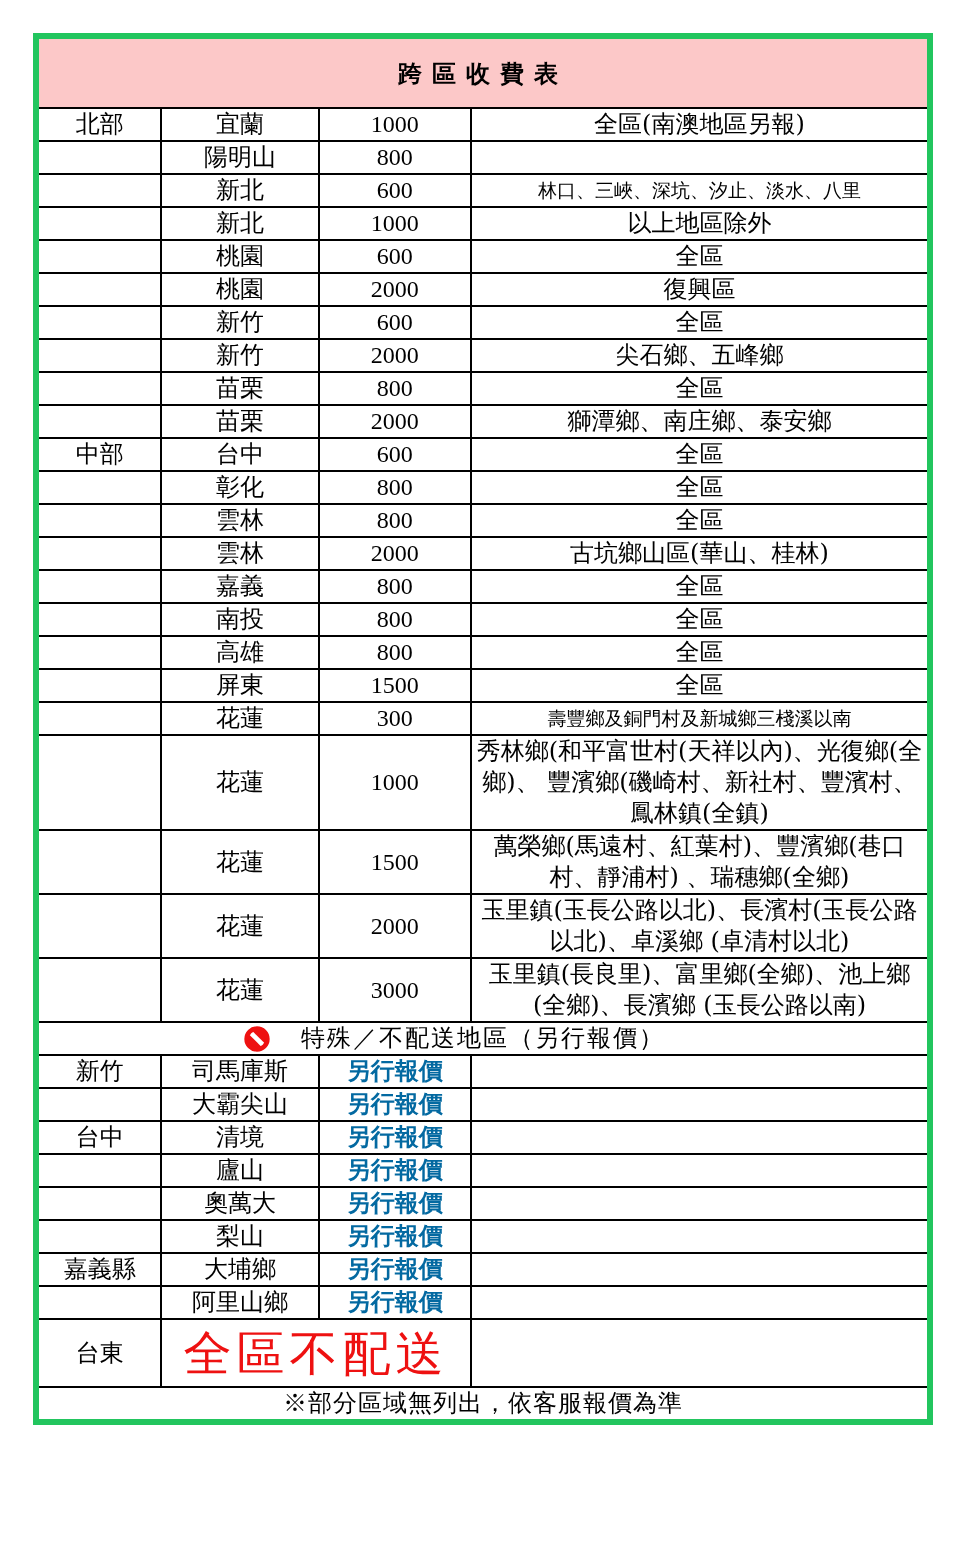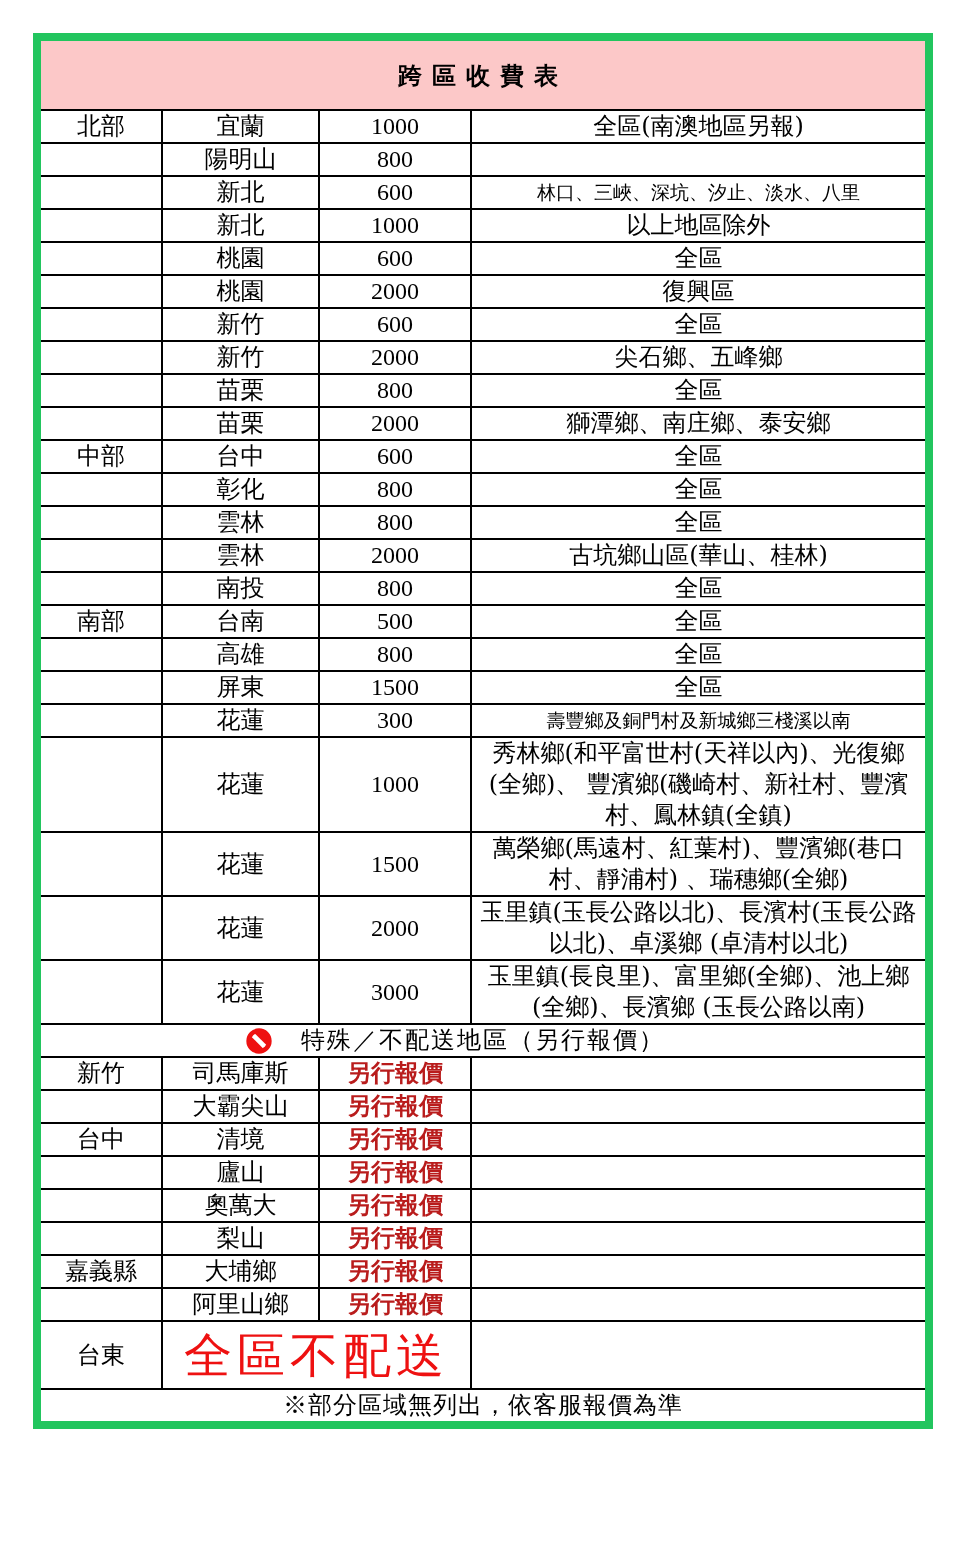--- a/index.html
+++ b/index.html
@@ -12,21 +12,21 @@
     font-family: "DejaVu Serif", "Liberation Serif", serif;
     color: #000000;
   }
   .page {
     padding: 33px 32px 0 33px;
   }
   table.fee-table {
     border-collapse: collapse;
     table-layout: fixed;
     width: 900px;
-    border: 8px solid #22c55e;
+    border: 6px solid #22c55e;
   }
   .fee-table td {
     border: 2px solid #000;
     text-align: center;
     vertical-align: middle;
     padding: 0 4px;
     font-size: 24px;
     line-height: 31px;
     overflow: hidden;
   }
@@ -70,21 +70,21 @@
   .no-entry {
     position: absolute;
     left: 205px;
     top: 50%;
     transform: translateY(-50%);
     width: 26px;
     height: 26px;
     display: block;
   }
   .special-amount {
-    color: #b91c1c;
+    color: #0369a1;
     font-weight: bold;
     font-size: 24px;
   }
   .taitung-region { height: 66px; }
   .taitung-label-cell {
     height: 66px;
   }
   .taitung-label {
     color: #ee1111;
     font-weight: normal;
@@ -198,28 +198,28 @@
     <td class="c-note">全區</td>
   </tr>
         <tr>
     <td class="c-region"></td>
     <td class="c-city">雲林</td>
     <td class="c-amount">2000</td>
     <td class="c-note">古坑鄉山區(華山、桂林)</td>
   </tr>
         <tr>
     <td class="c-region"></td>
+    <td class="c-city">嘉義</td>
+    <td class="c-amount">800</td>
+    <td class="c-note">全區</td>
+  </tr>
+        <tr>
+    <td class="c-region"></td>
     <td class="c-city">南投</td>
     <td class="c-amount">800</td>
-    <td class="c-note">全區</td>
-  </tr>
-        <tr>
-    <td class="c-region">南部</td>
-    <td class="c-city">台南</td>
-    <td class="c-amount">500</td>
     <td class="c-note">全區</td>
   </tr>
         <tr>
     <td class="c-region"></td>
     <td class="c-city">高雄</td>
     <td class="c-amount">800</td>
     <td class="c-note">全區</td>
   </tr>
         <tr>
     <td class="c-region"></td>

